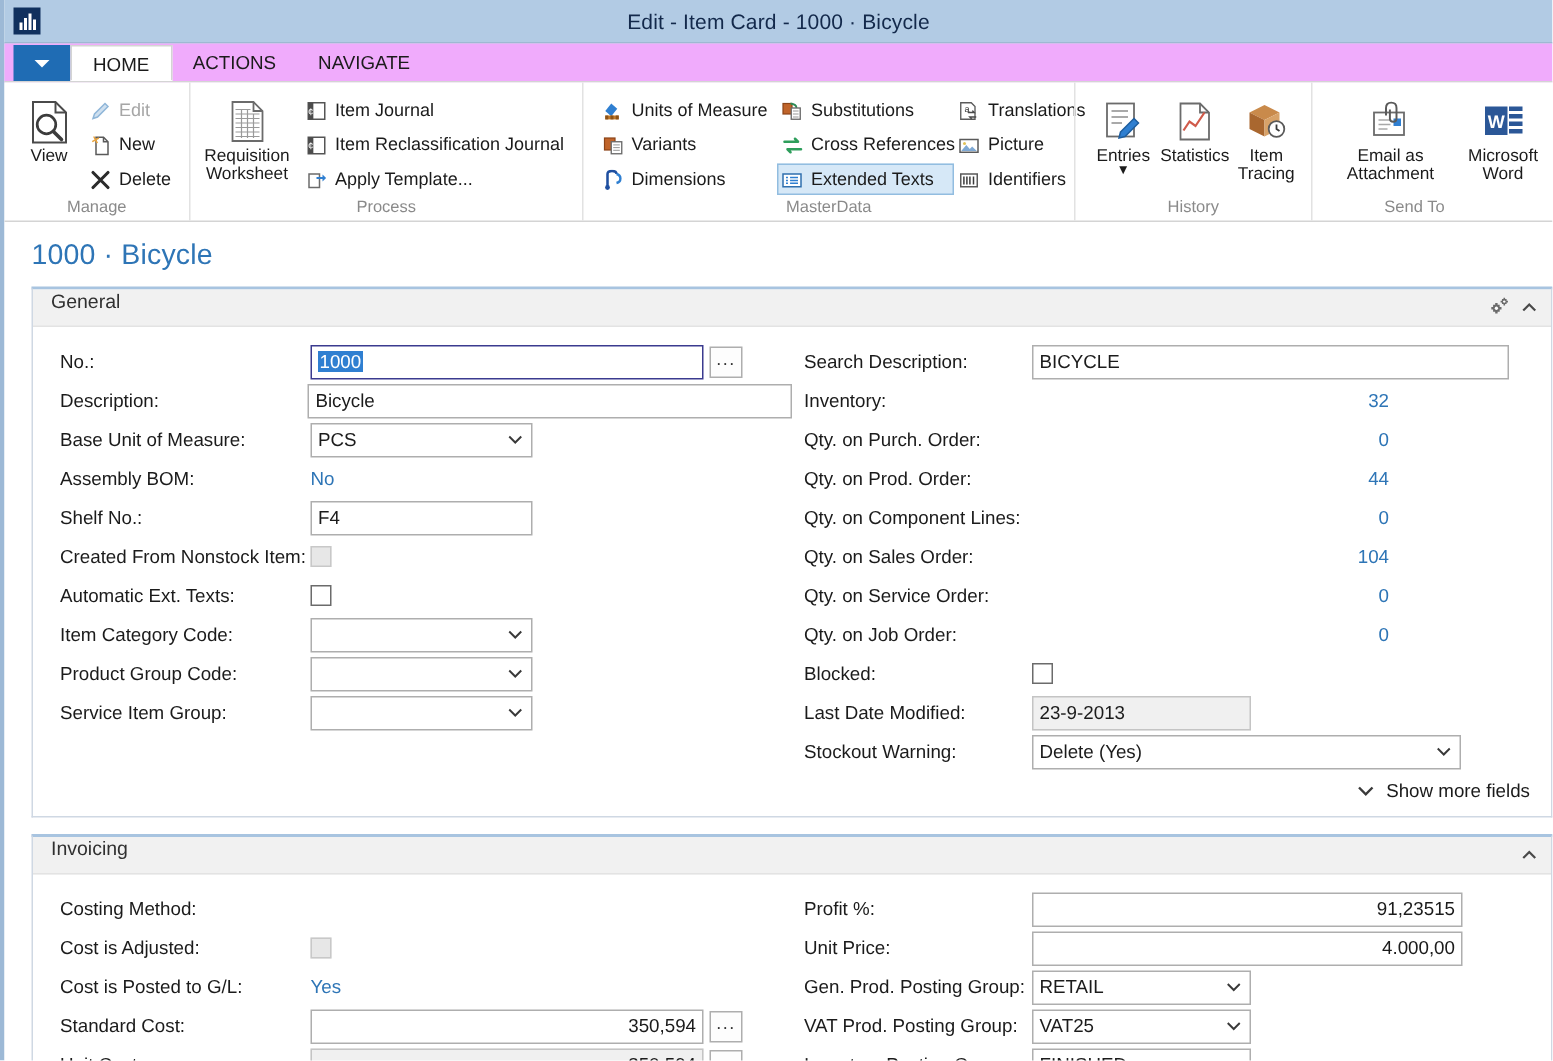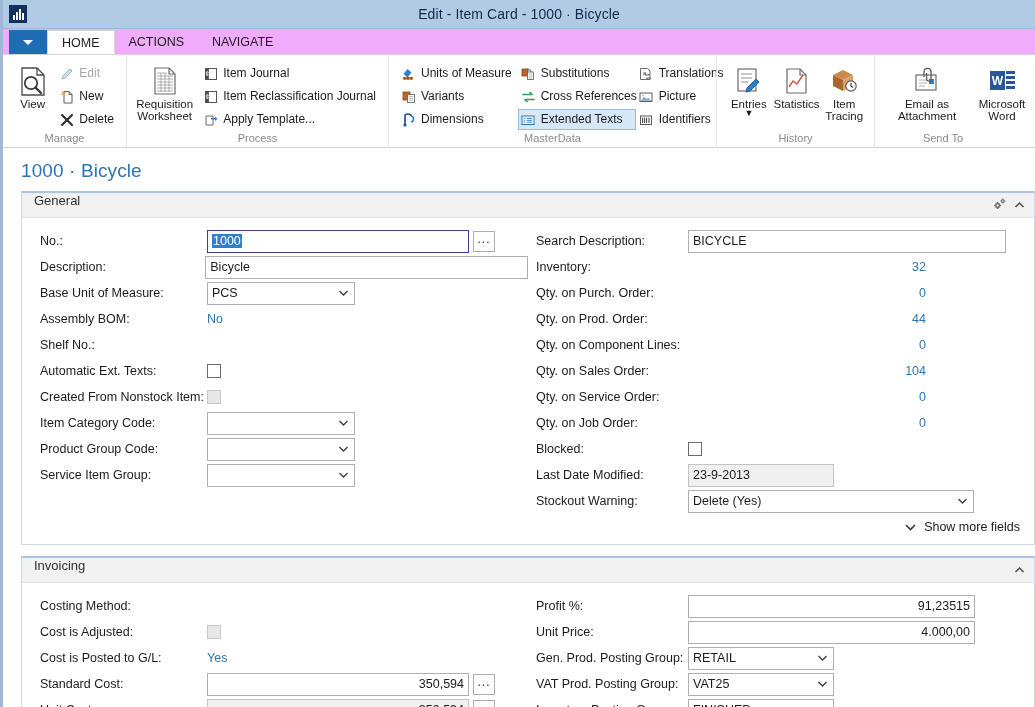--- a/index.html
+++ b/index.html
@@ -527,30 +527,31 @@
             </div>
           </div>
 
           <div class="row">
             <div class="lbl">Assembly BOM:</div>
             <span class="linkval">No</span>
           </div>
 
           <div class="row">
             <div class="lbl">Shelf No.:</div>
+            <input class="f" style="width: 148px; height: 23px;" value="F4">
+          </div>
+
+          <div class="row">
+            <div class="lbl">Created From Nonstock Item:</div>
+            <span class="chk dis"></span>
           </div>
 
           <div class="row">
             <div class="lbl">Automatic Ext. Texts:</div>
             <span class="chk"></span>
-          </div>
-
-          <div class="row">
-            <div class="lbl">Created From Nonstock Item:</div>
-            <span class="chk dis"></span>
           </div>
 
           <div class="row">
             <div class="lbl">Item Category Code:</div>
             <div class="combo" style="width:148px;height:23px">
               <span class="cv"></span>
               <span class="chev">
                 <svg width="11" height="8" viewBox="0 0 11 8">
                     <polyline points="1.5,2 5.5,6 9.5,2" fill="none" stroke="#3a3a3a" stroke-width="1.3"></polyline>
                   </svg>

